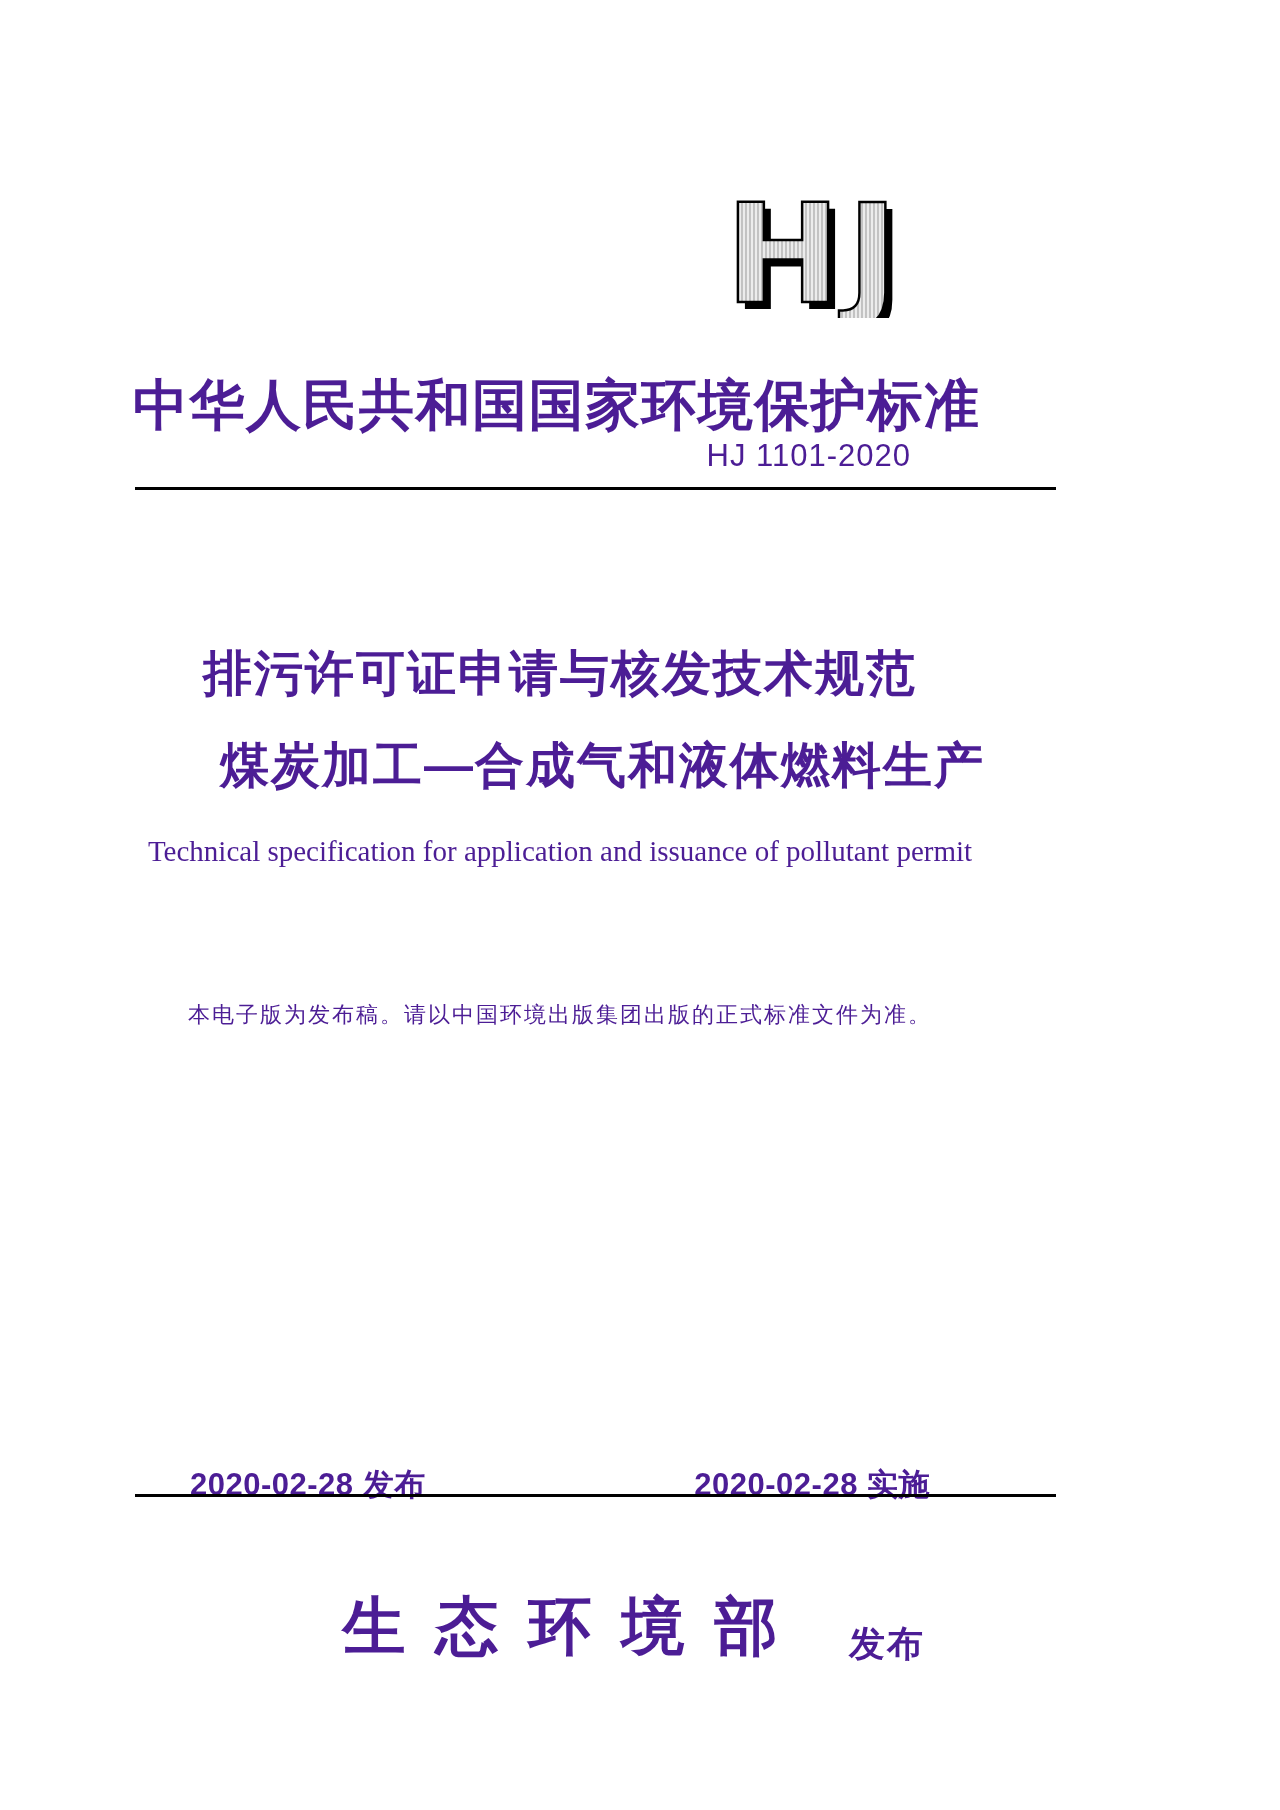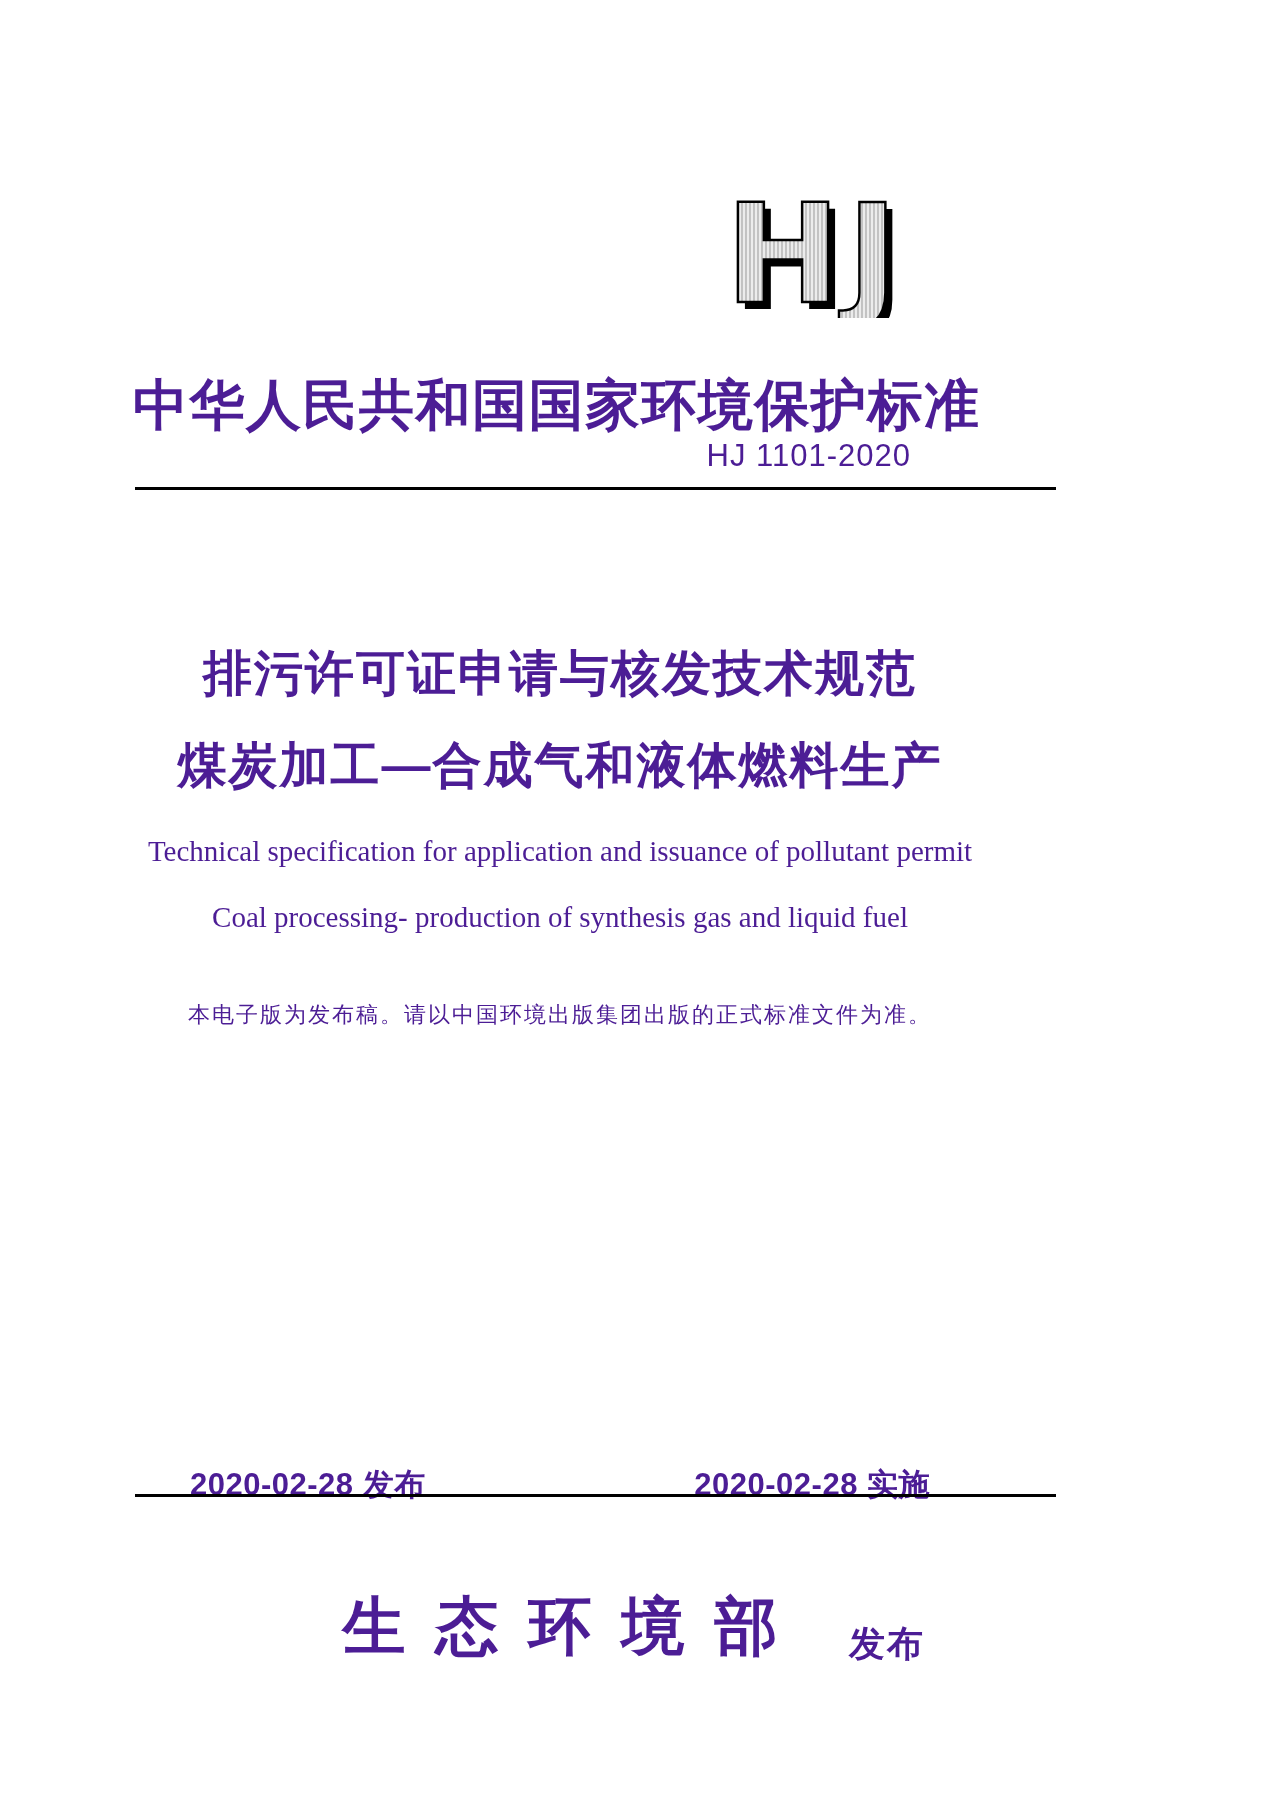--- a/index.html
+++ b/index.html
@@ -40,21 +40,21 @@
   }
   .rule-top { top:487px; }
   .rule-bottom { top:1494px; }
 
   .center-col { position:absolute; left:135px; width:850px; text-align:center; }
 
   .title-cn {
     font-weight:bold; font-size:49px; letter-spacing:2px; white-space:nowrap;margin-top:40px;
   }
   .title-cn.l1 { top:601px; }
-  .title-cn.l2 { top:693px; }
+  .title-cn.l2 { top:693px;text-align:right; }
 
   .title-en {
     font-family:"Liberation Serif", serif;
     font-size:29px; white-space:nowrap;
   }
   .title-en.l1 { top:835px; }
   .title-en.l2 { top:901px; }
 
   .edition-note {
     top:1000px;
@@ -103,21 +103,20 @@
   <h1 class="std-heading">中华人民共和国国家环境保护标准</h1>
 
   <div class="std-number">HJ 1101-2020</div>
 
   <hr class="rule rule-top">
 
   <div class="center-col title-cn l1">排污许可证申请与核发技术规范</div>
   <div class="center-col title-cn l2">煤炭加工—合成气和液体燃料生产</div>
 
   <div class="center-col title-en l1">Technical specification for application and issuance of pollutant permit</div>
-  <div class="center-col title-en l2">Coal processing- production of synthesis gas and liquid fuel</div>
 
   <div class="center-col edition-note">本电子版为发布稿。请以中国环境出版集团出版的正式标准文件为准。</div>
 
   <div class="center-col dates-row">
     <span>2020-02-28 发布</span>
     <span>2020-02-28 实施</span>
   </div>
 
   <hr class="rule rule-bottom">
 

